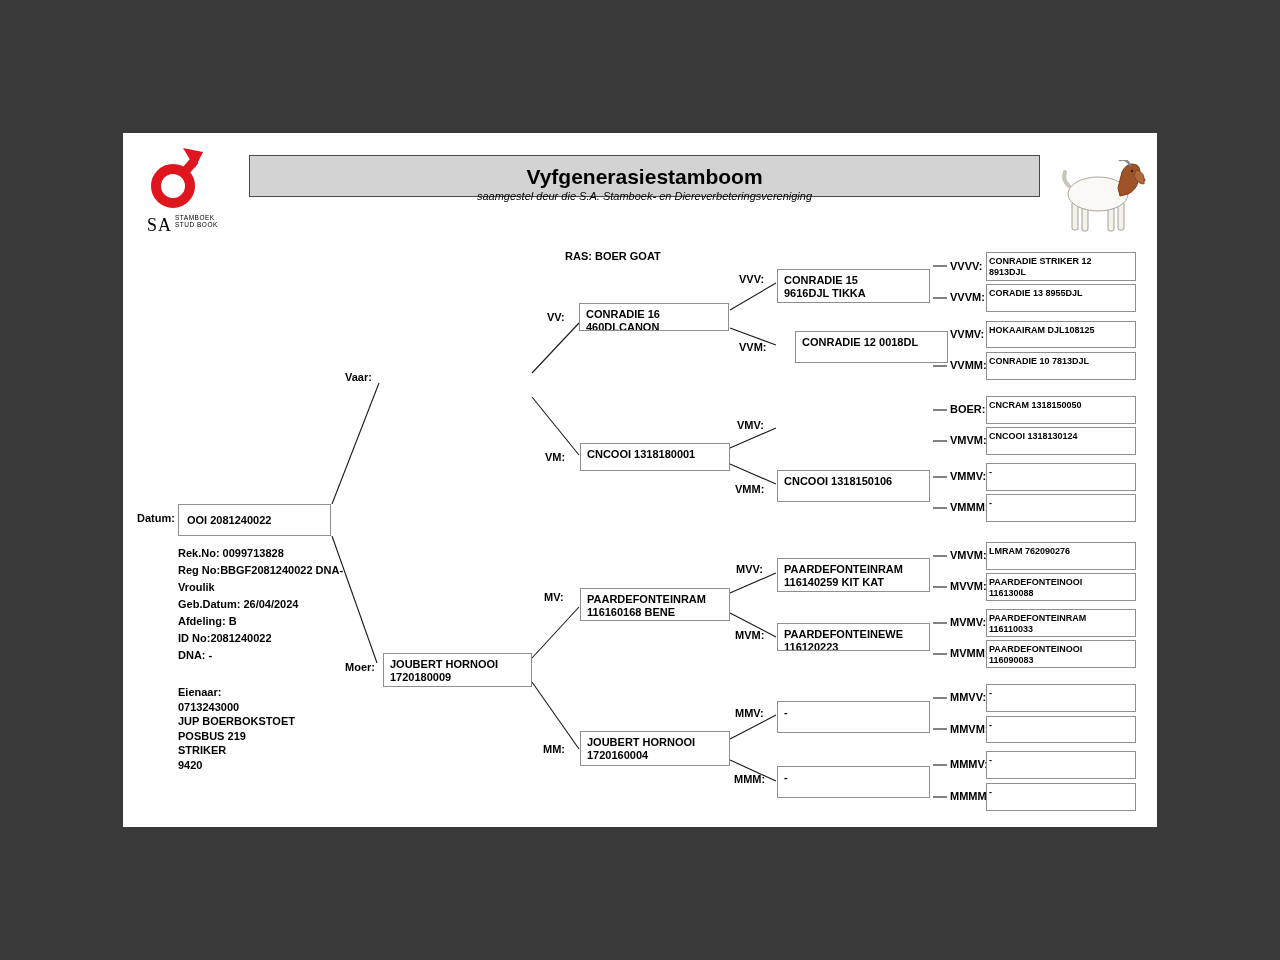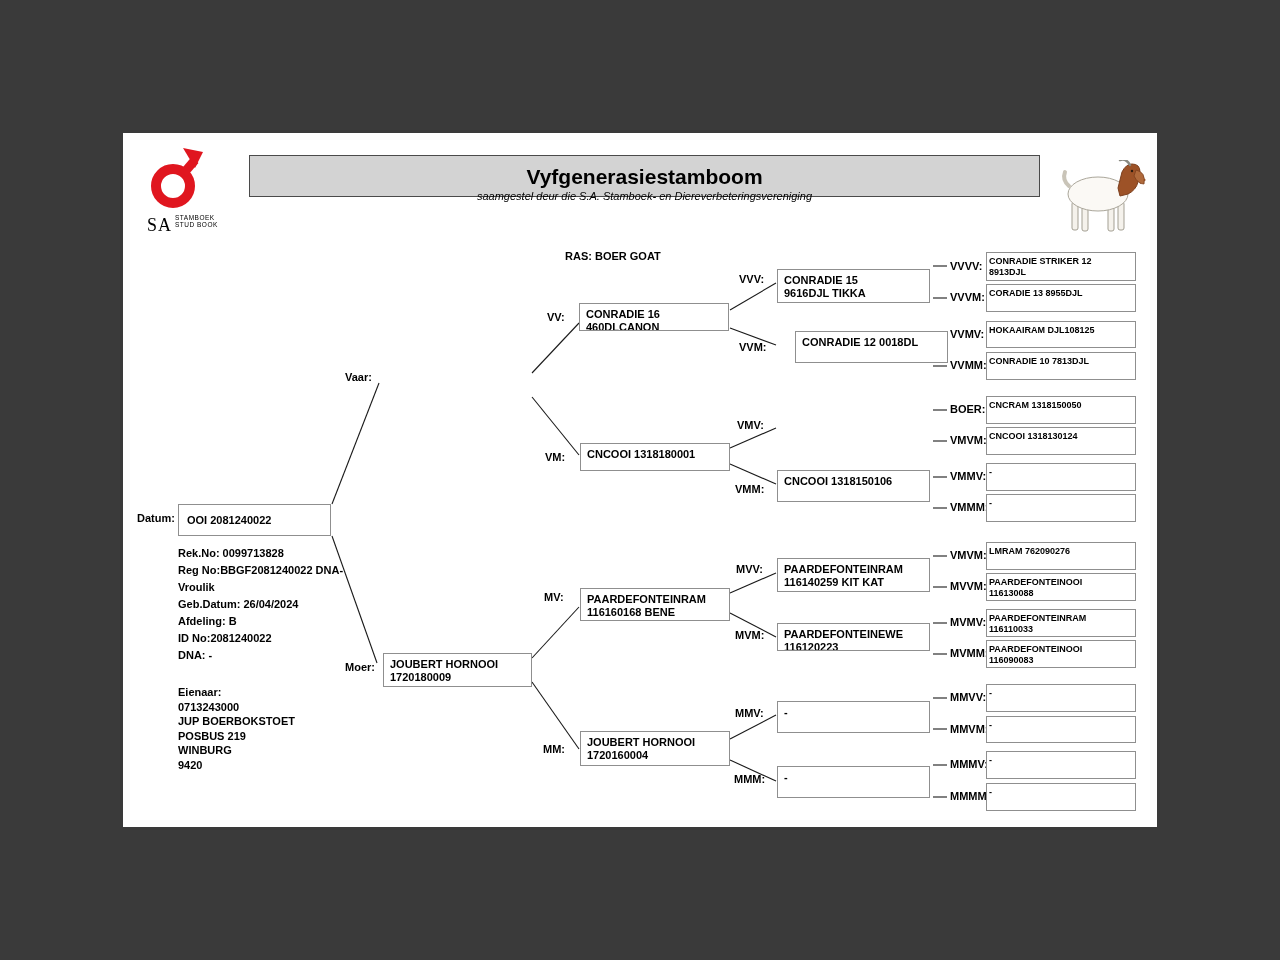--- a/index.html
+++ b/index.html
@@ -122,21 +122,21 @@
       <div class="ln">Afdeling: B</div>
       <div class="ln">ID No:2081240022</div>
       <div class="ln">DNA: -</div>
     </div>
 
     <div class="owner">
       <div class="ln">Eienaar:</div>
       <div class="ln">0713243000</div>
       <div class="ln">JUP BOERBOKSTOET</div>
       <div class="ln">POSBUS 219</div>
-      <div class="ln">WINBURG</div>
+      <div class="ln">STRIKER</div>
       <div class="ln">9420</div>
     </div>
 
     <span class="lbl" style="left:222px;top:238px">Vaar:</span>
     <span class="lbl" style="left:222px;top:528px">Moer:</span>
     <div class="box g234" style="left:260px;top:520px;width:149px;height:34px">JOUBERT HORNOOI
 1720180009</div>
 
     <span class="lbl" style="left:424px;top:178px">VV:</span>
     <div class="box g234" style="left:456px;top:170px;width:150px;height:28px">CONRADIE 16

